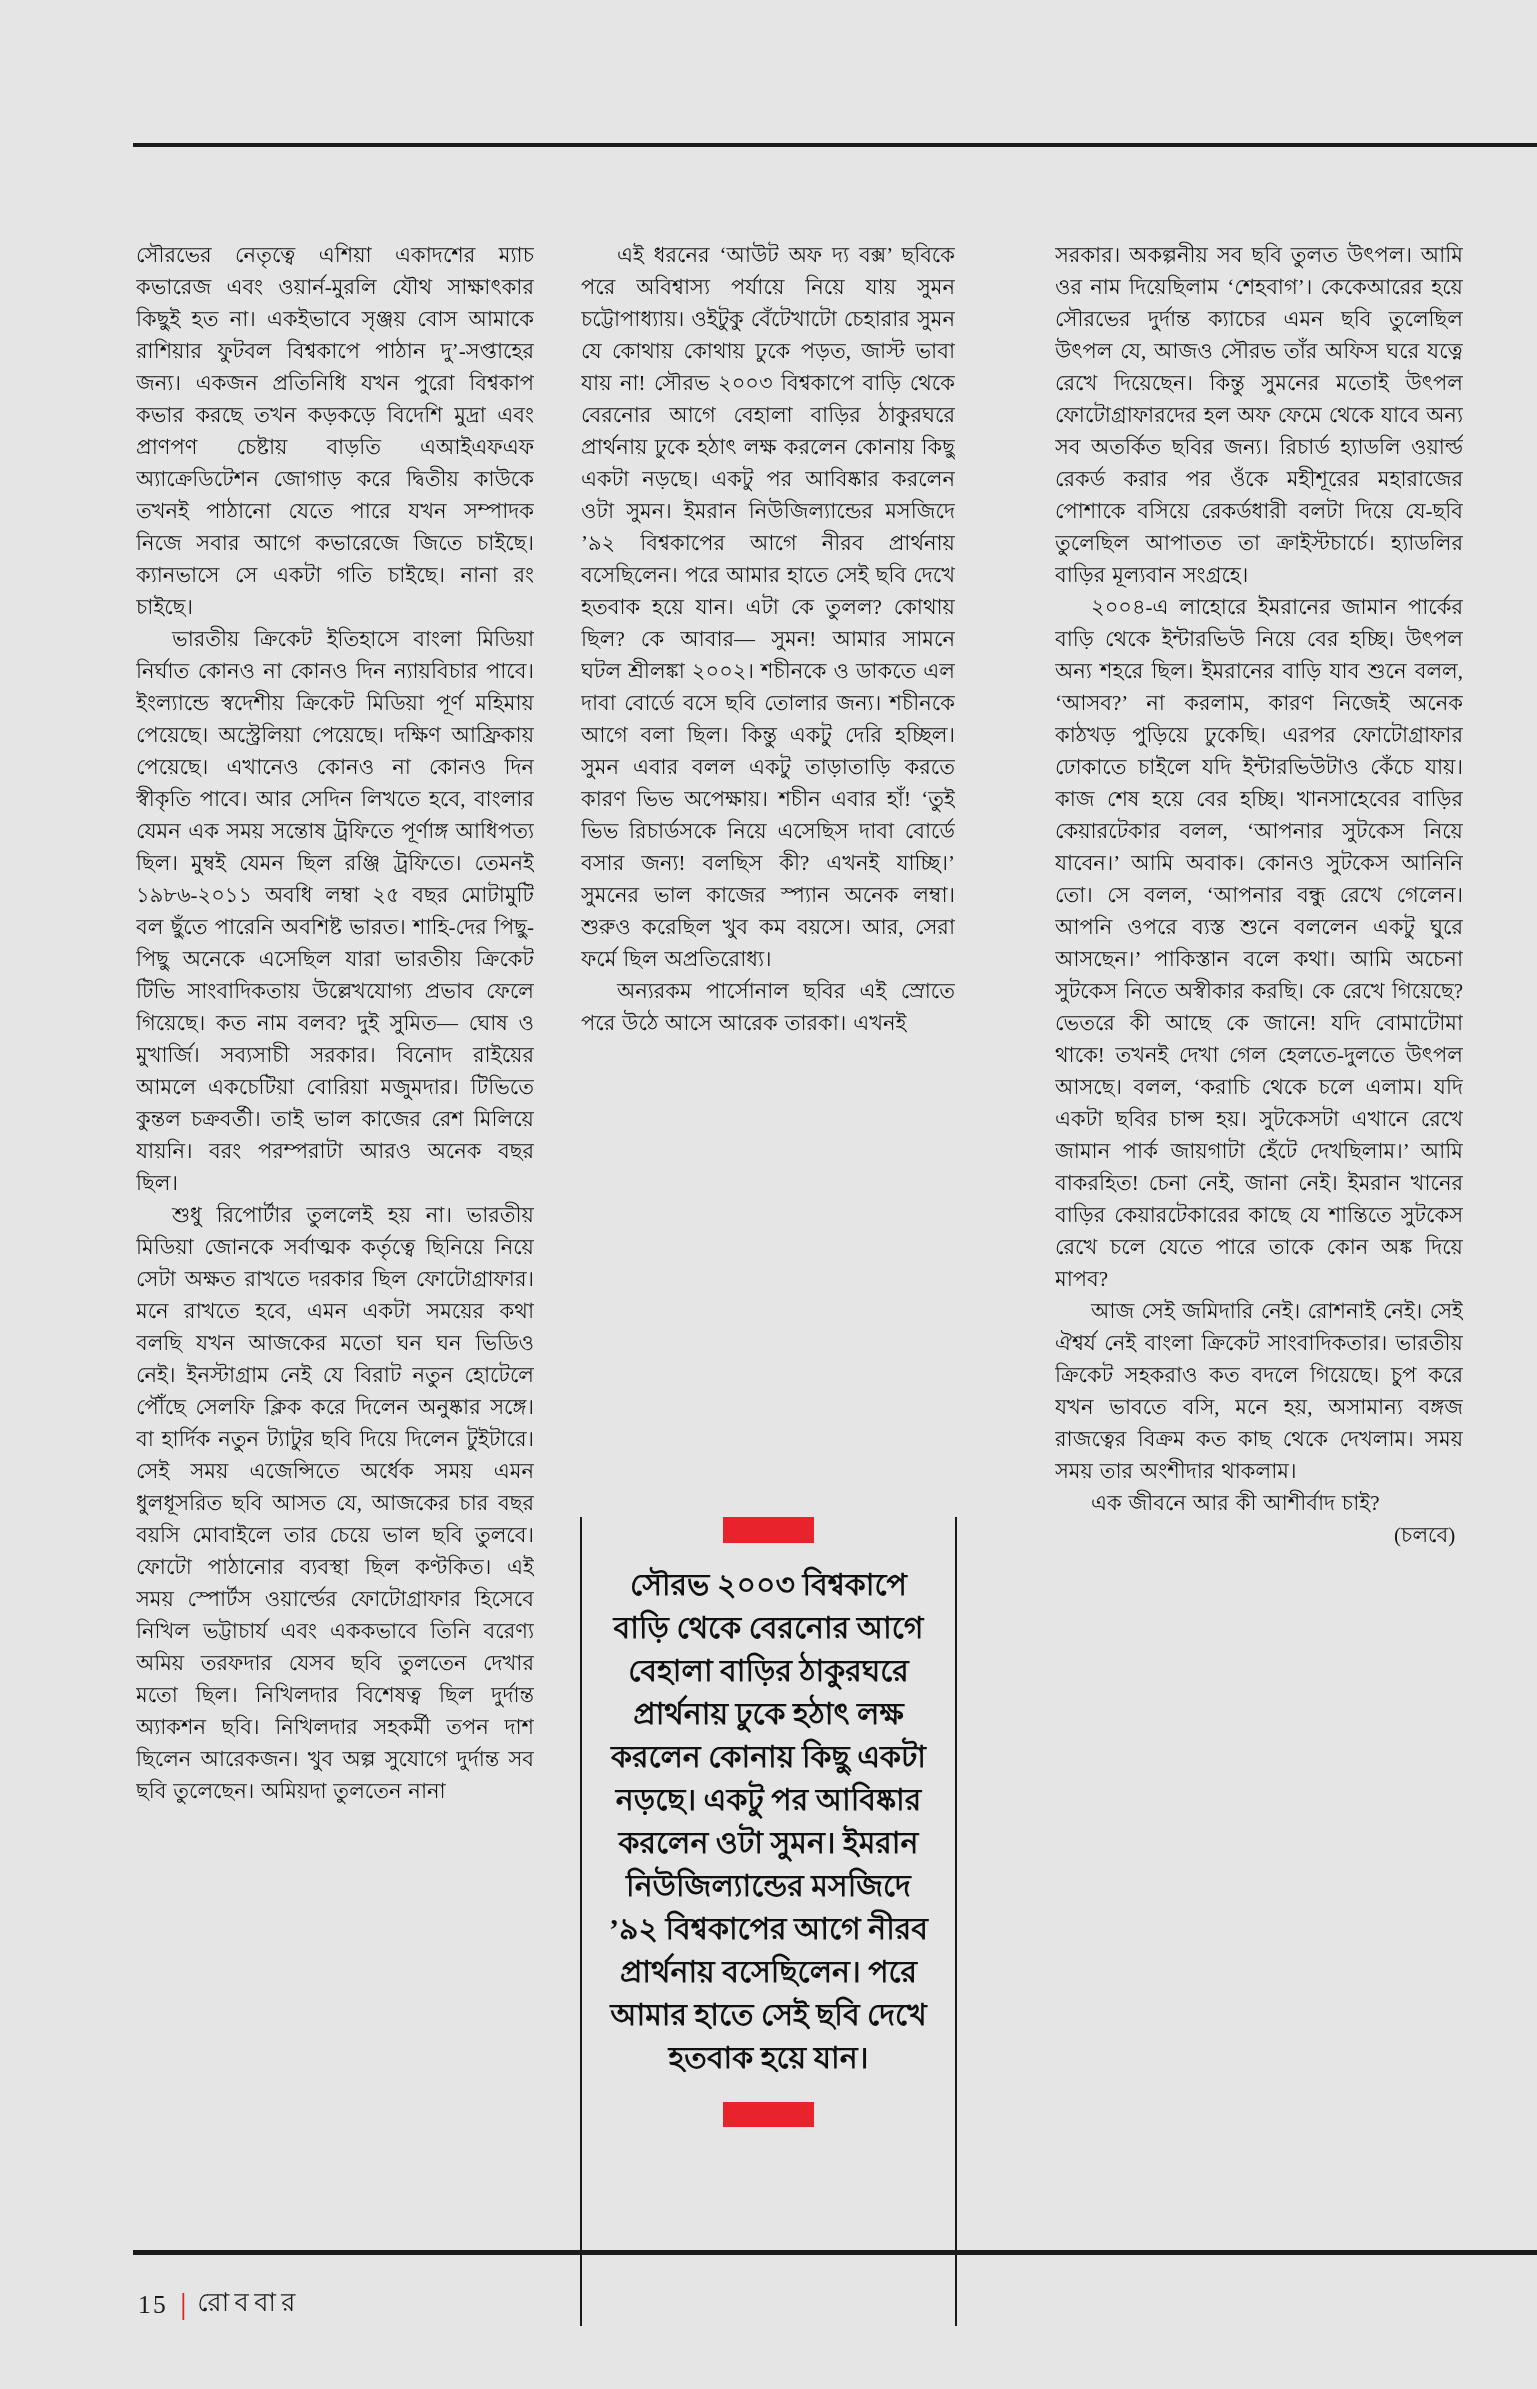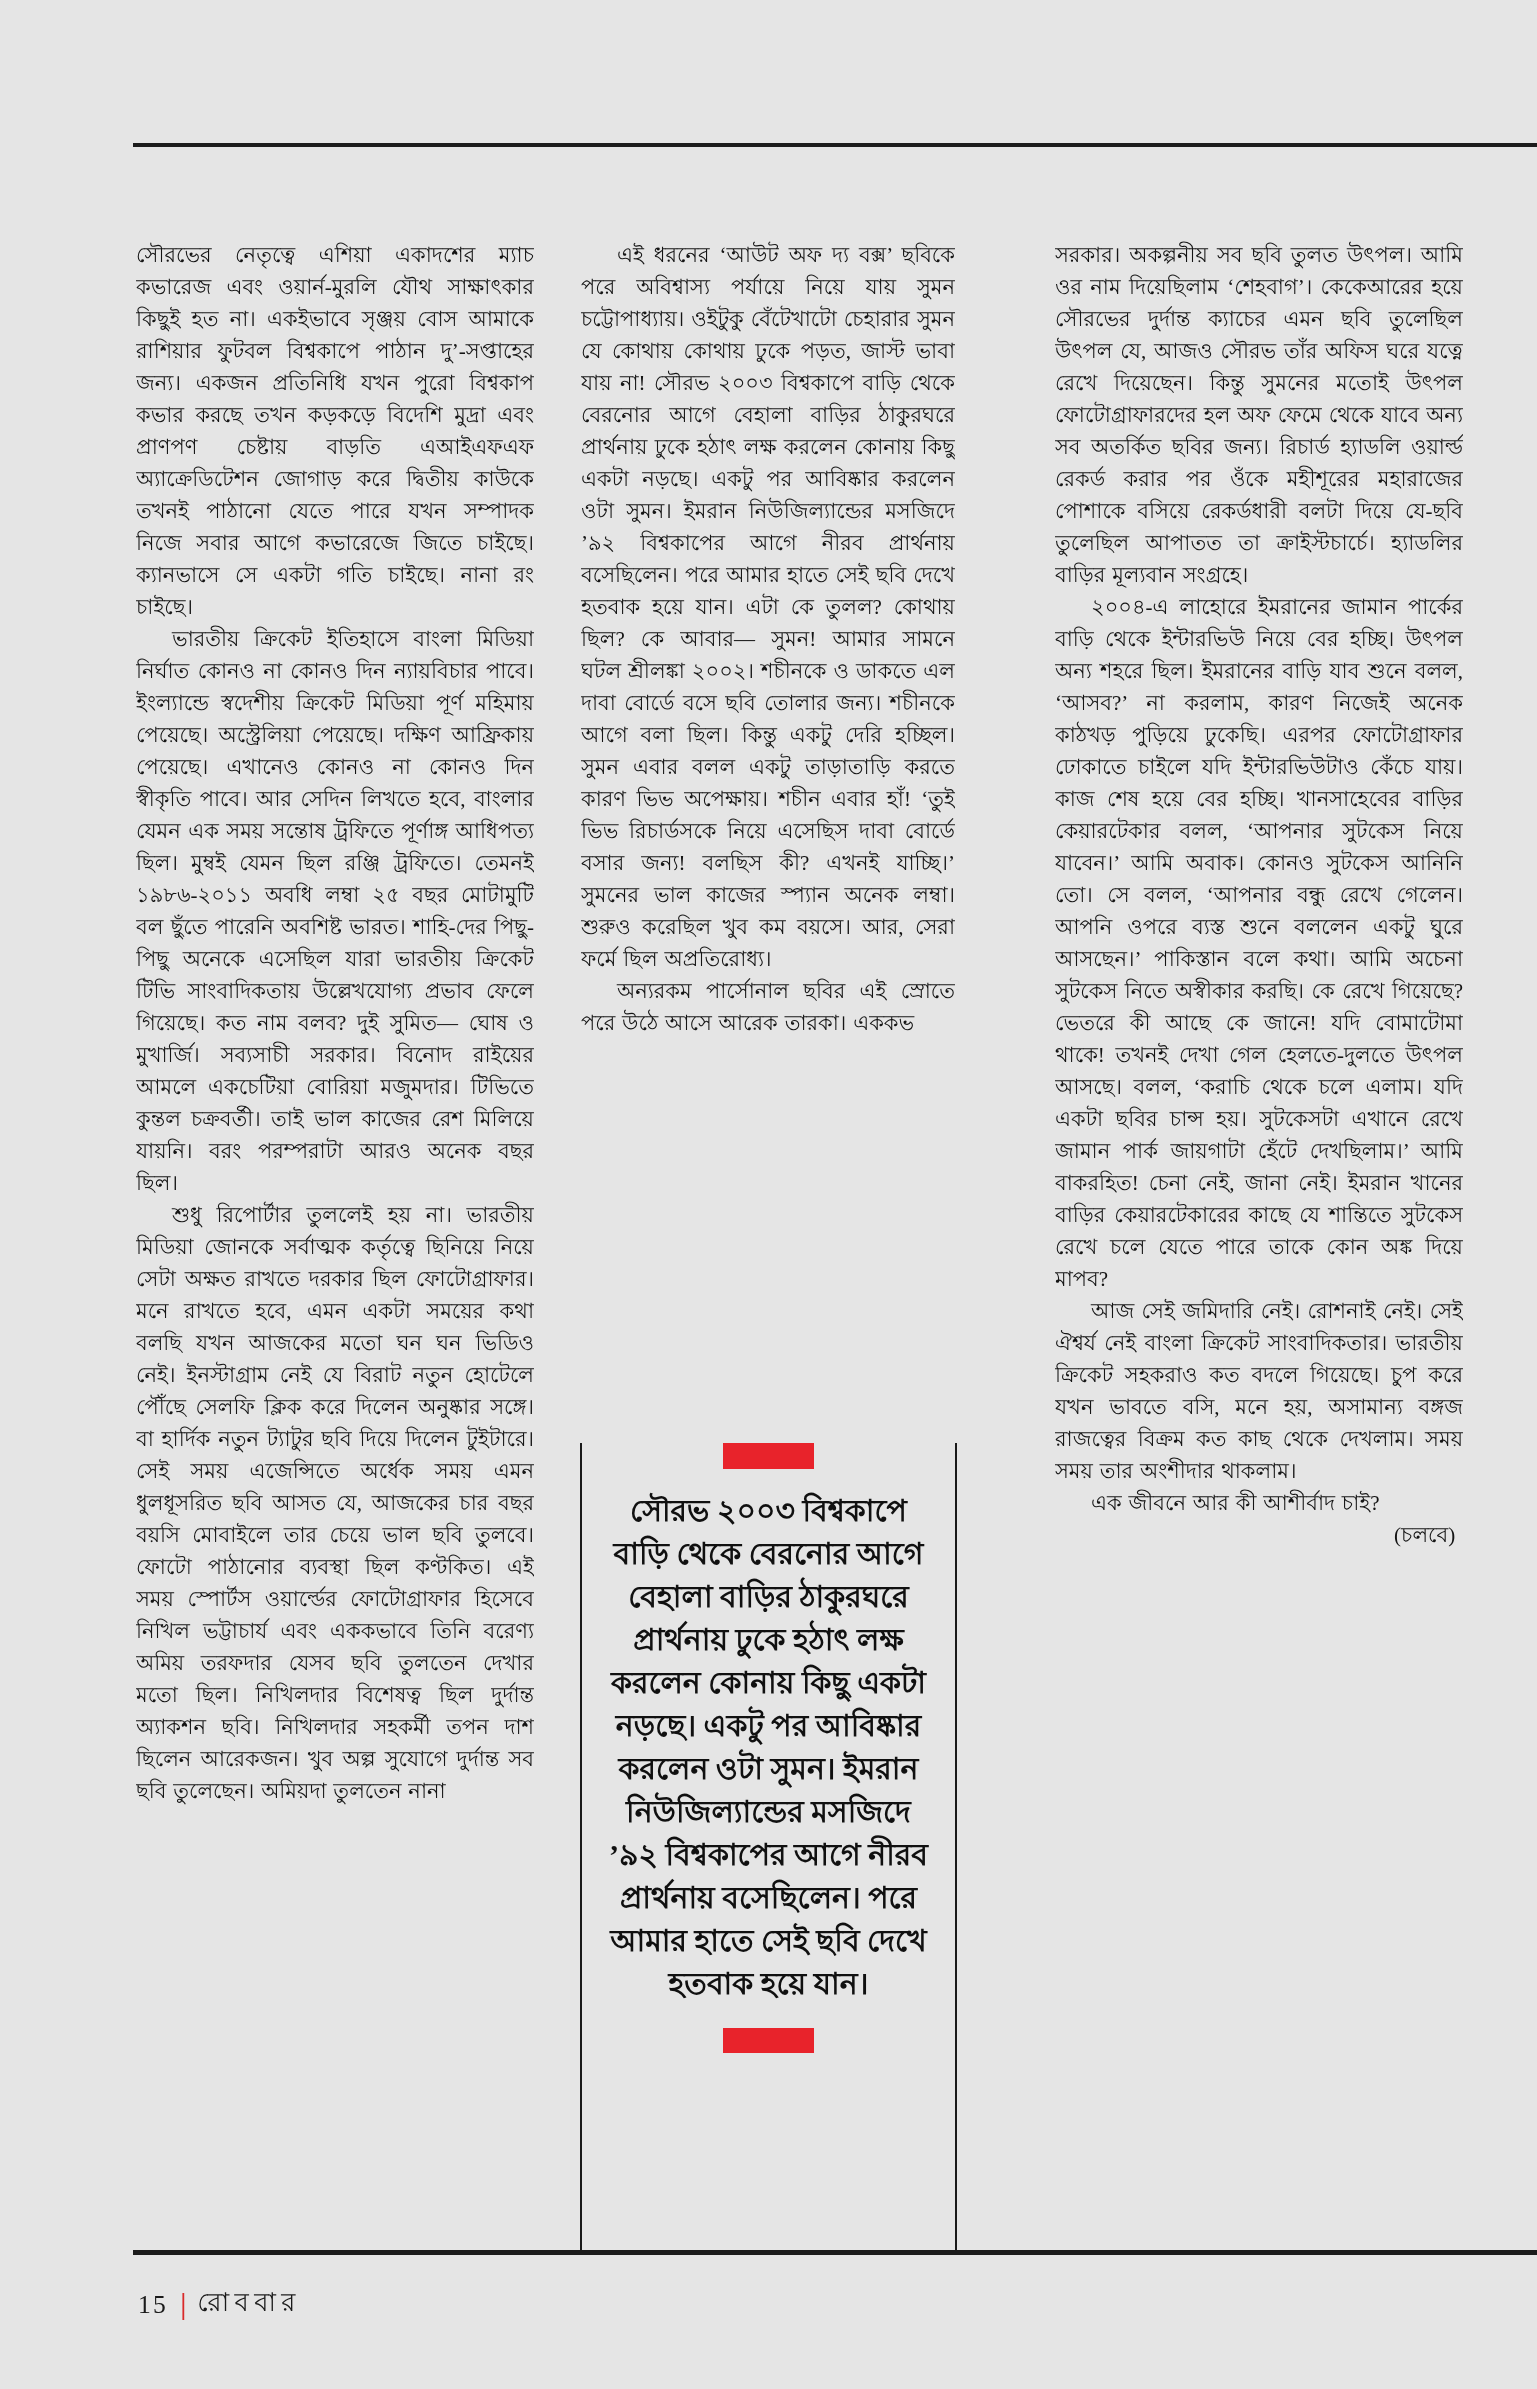--- a/index.html
+++ b/index.html
@@ -40,21 +40,21 @@
     word-spacing: 1.6px;
   }
   .column p.indent { text-indent: 36px; }
   .column p.continuation {
     text-align: right;
     padding-right: 7.8px;
   }
   .pullquote {
     position: absolute;
     left: 580px;
-    top: 1443px;
+    top: 1517px;
     width: 377px;
     height: 809px;
     box-sizing: border-box;
     border-left: 2.3px solid #1a1a1a;
     border-right: 2.3px solid #1a1a1a;
     display: flex;
     flex-direction: column;
     align-items: center;
   }
   .redbar {
@@ -108,21 +108,21 @@
   <div class="top-rule"></div>
 
   <div class="column col1">
     <p>সৌরভের নেতৃত্বে এশিয়া একাদশের ম্যাচ কভারেজ এবং ওয়ার্ন-মুরলি যৌথ সাক্ষাৎকার কিছুই হত না। একইভাবে সৃঞ্জয় বোস আমাকে রাশিয়ার ফুটবল বিশ্বকাপে পাঠান দু’-সপ্তাহের জন্য। একজন প্রতিনিধি যখন পুরো বিশ্বকাপ কভার করছে তখন কড়কড়ে বিদেশি মুদ্রা এবং প্রাণপণ চেষ্টায় বাড়তি এআইএফএফ অ্যাক্রেডিটেশন জোগাড় করে দ্বিতীয় কাউকে তখনই পাঠানো যেতে পারে যখন সম্পাদক নিজে সবার আগে কভারেজে জিতে চাইছে। ক্যানভাসে সে একটা গতি চাইছে। নানা রং চাইছে।</p>
     <p class="indent">ভারতীয় ক্রিকেট ইতিহাসে বাংলা মিডিয়া নির্ঘাত কোনও না কোনও দিন ন্যায়বিচার পাবে। ইংল্যান্ডে স্বদেশীয় ক্রিকেট মিডিয়া পূর্ণ মহিমায় পেয়েছে। অস্ট্রেলিয়া পেয়েছে। দক্ষিণ আফ্রিকায় পেয়েছে। এখানেও কোনও না কোনও দিন স্বীকৃতি পাবে। আর সেদিন লিখতে হবে, বাংলার যেমন এক সময় সন্তোষ ট্রফিতে পূর্ণাঙ্গ আধিপত্য ছিল। মুম্বই যেমন ছিল রঞ্জি ট্রফিতে। তেমনই ১৯৮৬-২০১১ অবধি লম্বা ২৫ বছর মোটামুটি বল ছুঁতে পারেনি অবশিষ্ট ভারত। শাহি-দের পিছু-পিছু অনেকে এসেছিল যারা ভারতীয় ক্রিকেট টিভি সাংবাদিকতায় উল্লেখযোগ্য প্রভাব ফেলে গিয়েছে। কত নাম বলব? দুই সুমিত— ঘোষ ও মুখার্জি। সব্যসাচী সরকার। বিনোদ রাইয়ের আমলে একচেটিয়া বোরিয়া মজুমদার। টিভিতে কুন্তল চক্রবর্তী। তাই ভাল কাজের রেশ মিলিয়ে যায়নি। বরং পরম্পরাটা আরও অনেক বছর ছিল।</p>
     <p class="indent">শুধু রিপোর্টার তুললেই হয় না। ভারতীয় মিডিয়া জোনকে সর্বাত্মক কর্তৃত্বে ছিনিয়ে নিয়ে সেটা অক্ষত রাখতে দরকার ছিল ফোটোগ্রাফার। মনে রাখতে হবে, এমন একটা সময়ের কথা বলছি যখন আজকের মতো ঘন ঘন ভিডিও নেই। ইনস্টাগ্রাম নেই যে বিরাট নতুন হোটেলে পৌঁছে সেলফি ক্লিক করে দিলেন অনুষ্কার সঙ্গে। বা হার্দিক নতুন ট্যাটুর ছবি দিয়ে দিলেন টুইটারে। সেই সময় এজেন্সিতে অর্ধেক সময় এমন ধুলধূসরিত ছবি আসত যে, আজকের চার বছর বয়সি মোবাইলে তার চেয়ে ভাল ছবি তুলবে। ফোটো পাঠানোর ব্যবস্থা ছিল কণ্টকিত। এই সময় স্পোর্টস ওয়ার্ল্ডের ফোটোগ্রাফার হিসেবে নিখিল ভট্টাচার্য এবং এককভাবে তিনি বরেণ্য অমিয় তরফদার যেসব ছবি তুলতেন দেখার মতো ছিল। নিখিলদার বিশেষত্ব ছিল দুর্দান্ত অ্যাকশন ছবি। নিখিলদার সহকর্মী তপন দাশ ছিলেন আরেকজন। খুব অল্প সুযোগে দুর্দান্ত সব ছবি তুলেছেন। অমিয়দা তুলতেন নানা</p>
   </div>
 
   <div class="column col2">
     <p class="indent">এই ধরনের ‘আউট অফ দ্য বক্স’ ছবিকে পরে অবিশ্বাস্য পর্যায়ে নিয়ে যায় সুমন চট্টোপাধ্যায়। ওইটুকু বেঁটেখাটো চেহারার সুমন যে কোথায় কোথায় ঢুকে পড়ত, জাস্ট ভাবা যায় না! সৌরভ ২০০৩ বিশ্বকাপে বাড়ি থেকে বেরনোর আগে বেহালা বাড়ির ঠাকুরঘরে প্রার্থনায় ঢুকে হঠাৎ লক্ষ করলেন কোনায় কিছু একটা নড়ছে। একটু পর আবিষ্কার করলেন ওটা সুমন। ইমরান নিউজিল্যান্ডের মসজিদে ’৯২ বিশ্বকাপের আগে নীরব প্রার্থনায় বসেছিলেন। পরে আমার হাতে সেই ছবি দেখে হতবাক হয়ে যান। এটা কে তুলল? কোথায় ছিল? কে আবার— সুমন! আমার সামনে ঘটল শ্রীলঙ্কা ২০০২। শচীনকে ও ডাকতে এল দাবা বোর্ডে বসে ছবি তোলার জন্য। শচীনকে আগে বলা ছিল। কিন্তু একটু দেরি হচ্ছিল। সুমন এবার বলল একটু তাড়াতাড়ি করতে কারণ ভিভ অপেক্ষায়। শচীন এবার হাঁ! ‘তুই ভিভ রিচার্ডসকে নিয়ে এসেছিস দাবা বোর্ডে বসার জন্য! বলছিস কী? এখনই যাচ্ছি।’ সুমনের ভাল কাজের স্প্যান অনেক লম্বা। শুরুও করেছিল খুব কম বয়সে। আর, সেরা ফর্মে ছিল অপ্রতিরোধ্য।</p>
-    <p class="indent">অন্যরকম পার্সোনাল ছবির এই স্রোতে পরে উঠে আসে আরেক তারকা। এককভ</p>
+    <p class="indent">অন্যরকম পার্সোনাল ছবির এই স্রোতে পরে উঠে আসে আরেক তারকা। এখনই</p>
   </div>
 
   <div class="pullquote">
     <div class="redbar top"></div>
     <div class="pq-text">সৌরভ ২০০৩ বিশ্বকাপে বাড়ি থেকে বেরনোর আগে বেহালা বাড়ির ঠাকুরঘরে প্রার্থনায় ঢুকে হঠাৎ লক্ষ করলেন কোনায় কিছু একটা নড়ছে। একটু পর আবিষ্কার করলেন ওটা সুমন। ইমরান নিউজিল্যান্ডের মসজিদে ’৯২ বিশ্বকাপের আগে নীরব প্রার্থনায় বসেছিলেন। পরে আমার হাতে সেই ছবি দেখে হতবাক হয়ে যান।</div>
     <div class="redbar bottom"></div>
   </div>
 
   <div class="column col3">
     <p>সরকার। অকল্পনীয় সব ছবি তুলত উৎপল। আমি ওর নাম দিয়েছিলাম ‘শেহবাগ’। কেকেআরের হয়ে সৌরভের দুর্দান্ত ক্যাচের এমন ছবি তুলেছিল উৎপল যে, আজও সৌরভ তাঁর অফিস ঘরে যত্নে রেখে দিয়েছেন। কিন্তু সুমনের মতোই উৎপল ফোটোগ্রাফারদের হল অফ ফেমে থেকে যাবে অন্য সব অতর্কিত ছবির জন্য। রিচার্ড হ্যাডলি ওয়ার্ল্ড রেকর্ড করার পর ওঁকে মহীশূরের মহারাজের পোশাকে বসিয়ে রেকর্ডধারী বলটা দিয়ে যে-ছবি তুলেছিল আপাতত তা ক্রাইস্টচার্চে। হ্যাডলির বাড়ির মূল্যবান সংগ্রহে।</p>

